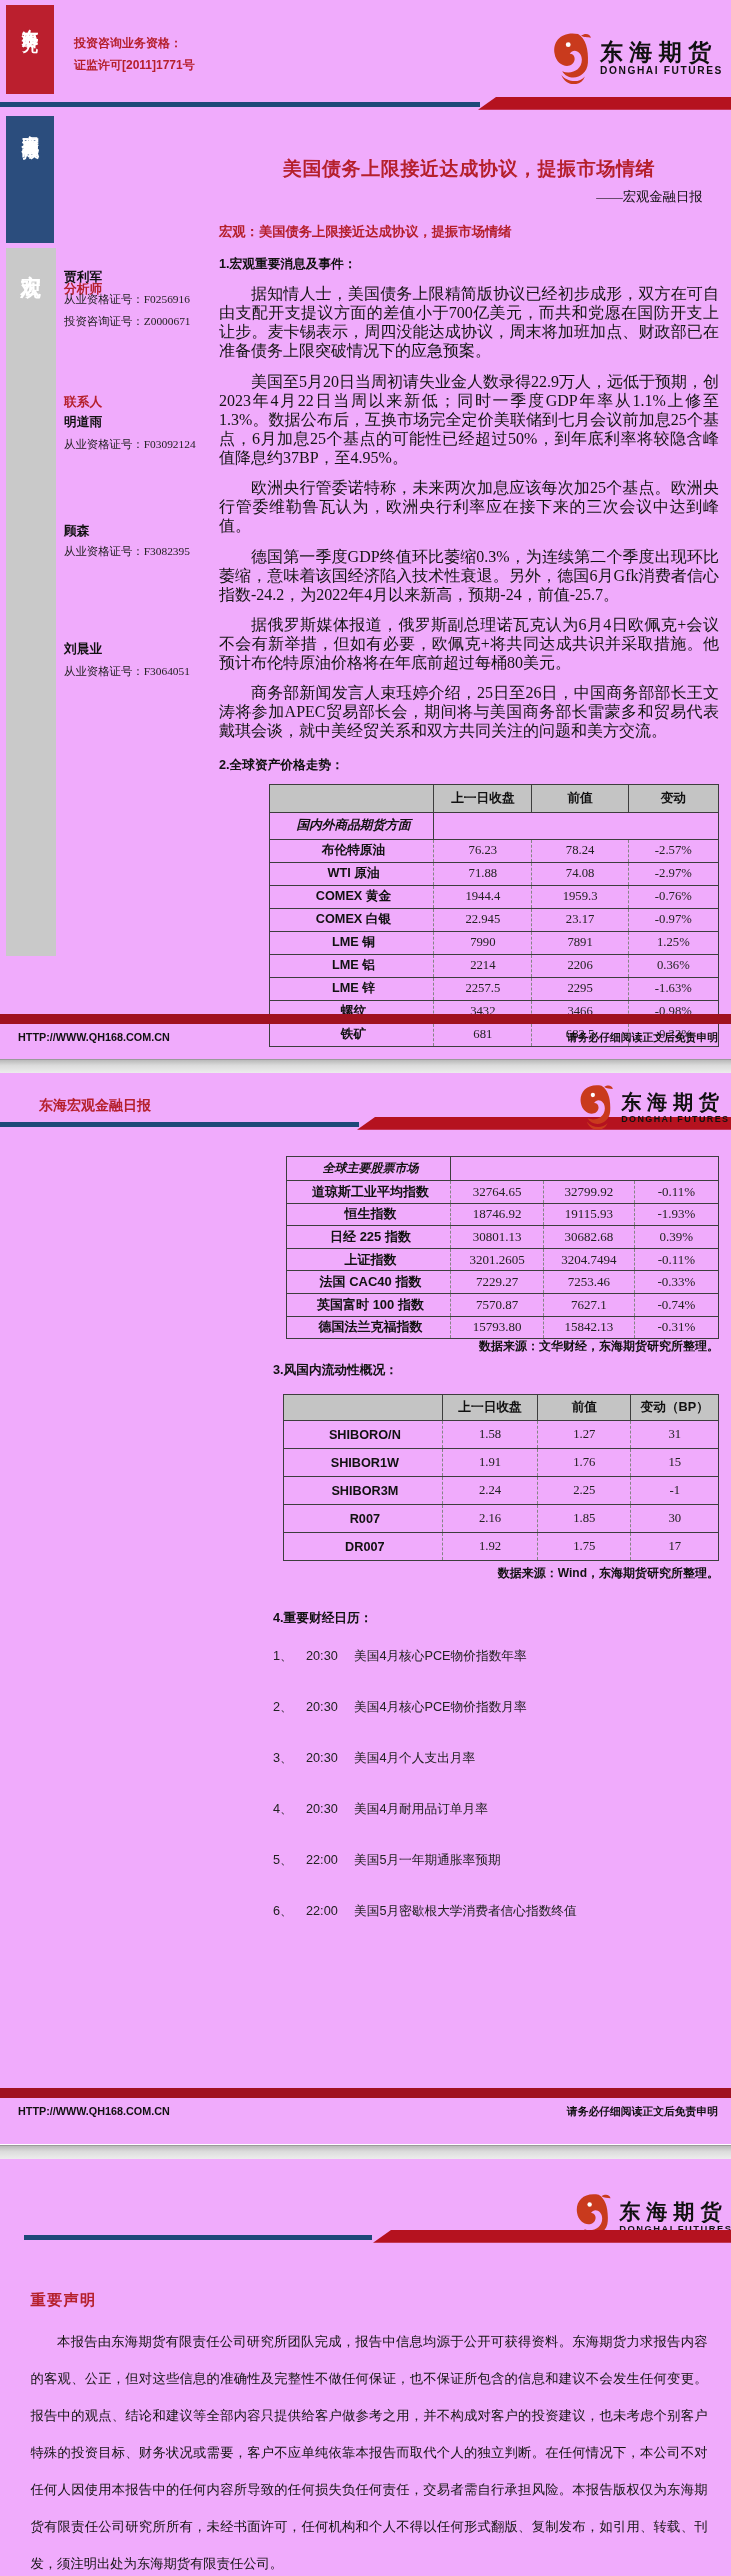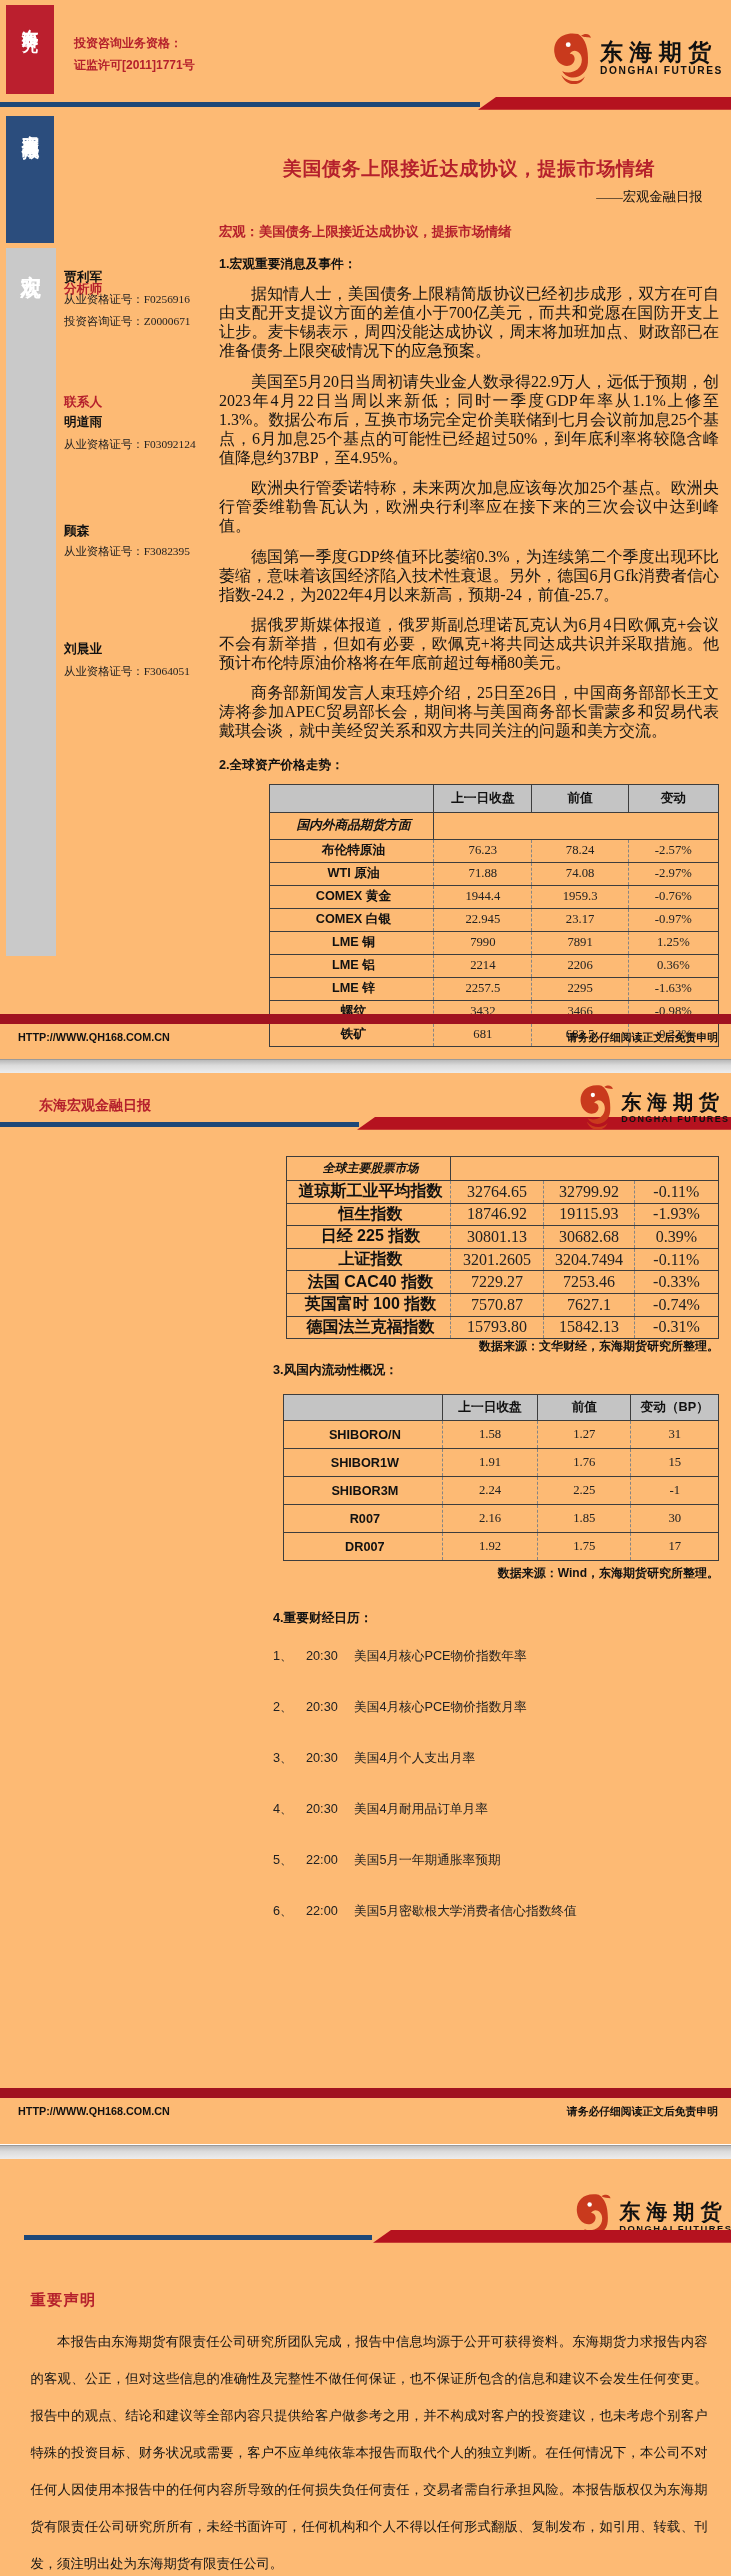--- a/index.html
+++ b/index.html
@@ -1,21 +1,21 @@
 <!DOCTYPE html>
 <html style="font-size:10.2px"><head>
 <meta charset="utf-8">
 <style>
   html,body{margin:0;padding:0;}
   body{
     width:732px;height:2576px;position:relative;background:#ffffff;
     font-family:"Liberation Serif", serif;color:#1a1a1a;
     -webkit-font-smoothing:antialiased;
   }
-  .page{position:absolute;left:0;width:732px;background:#fdba74;overflow:hidden;}
+  .page{position:absolute;left:0;width:732px;background:#f0abfc;overflow:hidden;}
   #page1{top:0;height:1059px;}
   #page2{top:1073px;height:1071px;}
   #page3{top:2159px;height:417px;}
   .page-gap{position:absolute;left:0;width:732px;height:14px;
     background:linear-gradient(180deg,#b9b9b9 0%,#dcdcdc 40%,#efefef 100%);
     border-top:0.6px solid #9a9a9a;border-bottom:0.6px solid #cfcfcf;}
   #gap1{top:1059px;}
   #gap2{top:2145px;}
 
   
@@ -82,21 +82,21 @@
   .ptable tr.section td:first-child{border-right:1.3px solid #3d3d3d;font-style:italic;}
   .ptable tr.data td + td{border-left:1.3px dashed #858585;}
 
   #commodity-table{position:relative;margin-left:50px;margin-top:10.2px;width:450px;}
   #commodity-table .head th{height:27px;}
   #commodity-table tr.section td{height:25.4px;}
   #commodity-table tr.data td{height:22px;}
 
   #stocks-table{position:absolute;left:286px;top:83px;width:433px;padding-left:20px;}
   #stocks-table tr.section td{height:23px;}
-  #stocks-table tr.data td{height:21.6px;font-size:16px;}
+  #stocks-table tr.data td{height:21.6px;font-size:13px;}
   #stocks-table .lbl{font-size:12px;}
 
   #liq-table{position:absolute;left:283px;top:321px;width:436px;}
   #liq-table .head th{height:25.4px;}
   #liq-table tr.data td{height:27px;}
 
   .source-line{position:absolute;font-family:"Liberation Sans",sans-serif;font-weight:bold;font-size:12px;color:#111;text-align:right;}
 
   
   .p2-header-title{position:absolute;left:39px;top:24px;color:#b5202c;font-weight:bold;

